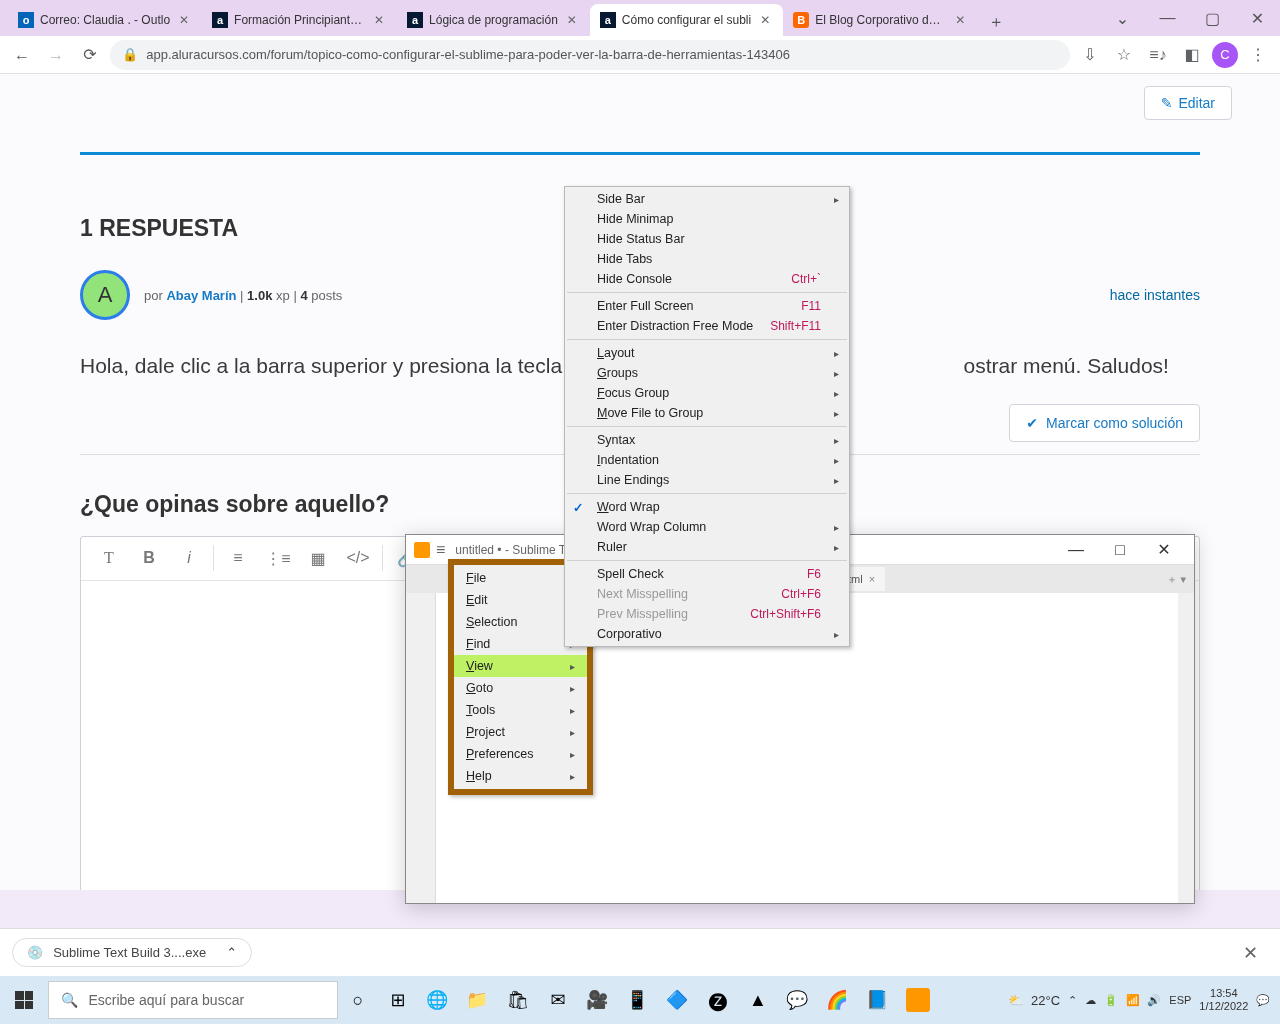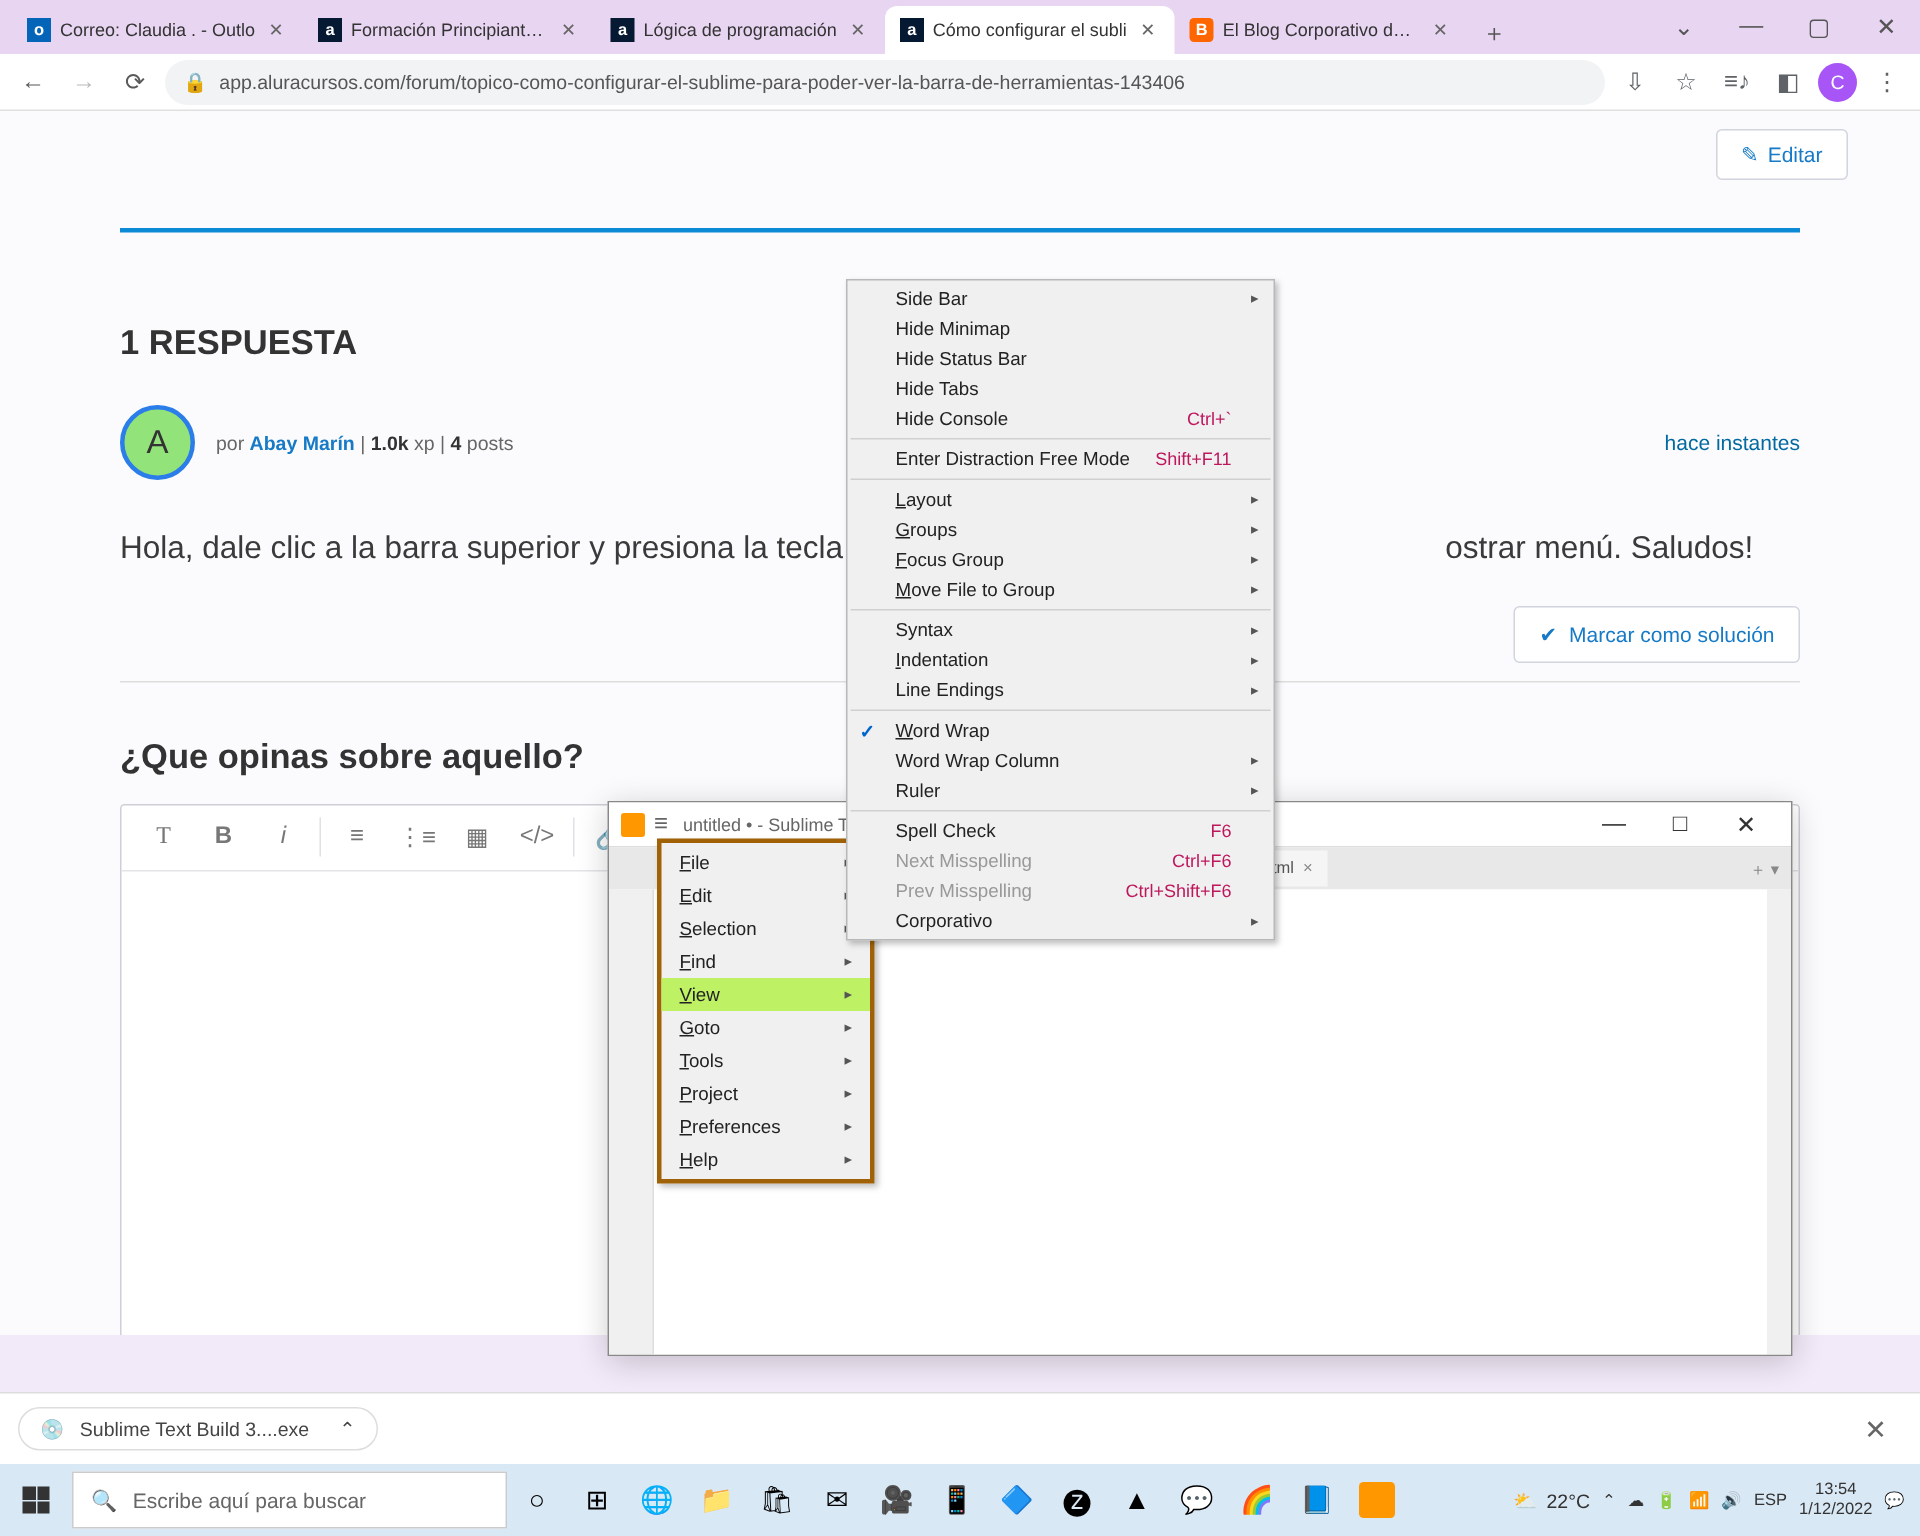--- a/index.html
+++ b/index.html
@@ -52,21 +52,21 @@
 .subwin div{width:44px;height:28px;display:flex;align-items:center;justify-content:center;color:#333}
 .subtabs{height:28px;background:#e8e8e8;display:flex;align-items:center;font-size:11px;color:#555;padding-left:380px}
 .subtab{padding:0 10px;height:24px;display:flex;align-items:center;gap:6px;background:#f5f5f5}
 .subtab .x{color:#888}
 .subplus{margin-left:auto;padding:0 8px;color:#888}
 .subbody{display:flex;height:calc(100% - 58px)}
 .subgutter{width:30px;background:#f0f0f0;border-right:1px solid #ddd}
 .subedit{flex:1;background:#fff}
 .subscroll{width:16px;background:#f0f0f0}
 
-.menu1{position:absolute;left:438px;top:559px;width:145px;background:#f0f0f0;border:3px solid #a16207;box-shadow:2px 2px 4px rgba(0,0,0,0.25);font-size:12.5px;padding:2px 0;z-index:10}
+.menu1{position:absolute;left:448px;top:559px;width:145px;background:#f0f0f0;border:6px solid #a16207;box-shadow:2px 2px 4px rgba(0,0,0,0.25);font-size:12.5px;padding:2px 0;z-index:10}
 .menu1 .mi{padding:4px 12px;display:flex;align-items:center;justify-content:space-between;color:#222}
 .menu1 .mi:hover,.menu1 .mi.hl{background:#bef264}
 .menu1 .mi .arr{color:#555;font-size:10px}
 .menu2{position:absolute;left:564px;top:186px;width:286px;background:#f0f0f0;border:1px solid #b8b8b8;box-shadow:2px 2px 4px rgba(0,0,0,0.25);font-size:12.5px;padding:2px 0;z-index:11}
 .menu2 .mi{padding:3px 28px 3px 32px;display:flex;align-items:center;justify-content:space-between;color:#222;position:relative}
 .menu2 .mi .sc{color:#be185d;font-size:12px}
 .menu2 .mi .arr{position:absolute;right:10px;color:#555;font-size:10px}
 .menu2 .mi.dis{color:#999}
 .menu2 .sep{height:1px;background:#d0d0d0;margin:3px 2px}
 .menu2 .chk{position:absolute;left:8px;color:#0066cc;font-weight:bold}
@@ -273,20 +273,24 @@
     </div>
     <div class="mi">
       <span>Hide Tabs</span>
     </div>
     <div class="mi">
       <span>Hide Console</span>
       <span class="sc">Ctrl+`</span>
     </div>
     <div class="sep"></div>
     <div class="mi">
+      <span>Enter Full Screen</span>
+      <span class="sc">F11</span>
+    </div>
+    <div class="mi">
       <span>Enter Distraction Free Mode</span>
       <span class="sc">Shift+F11</span>
     </div>
     <div class="sep"></div>
     <div class="mi">
       <span><u>L</u>ayout</span>
       <span class="arr">▸</span>
     </div>
     <div class="mi">
       <span><u>G</u>roups</span>

